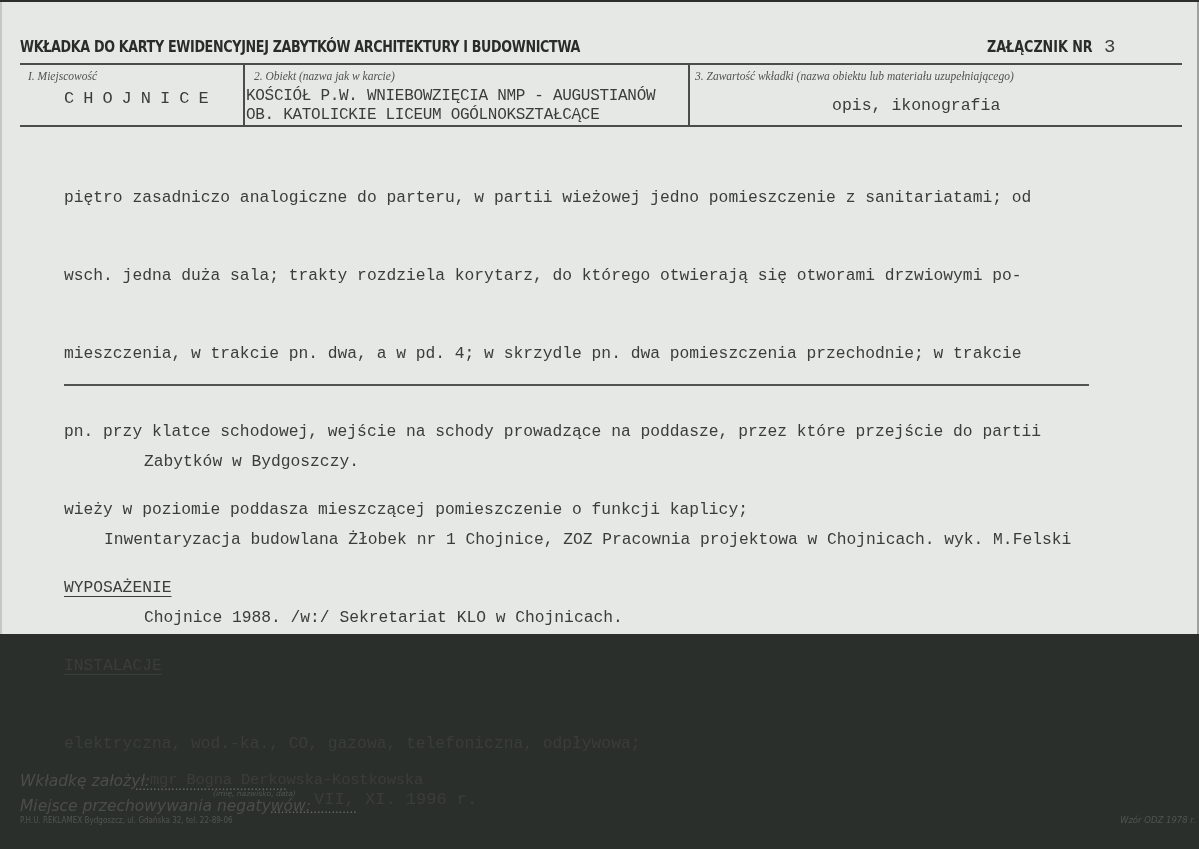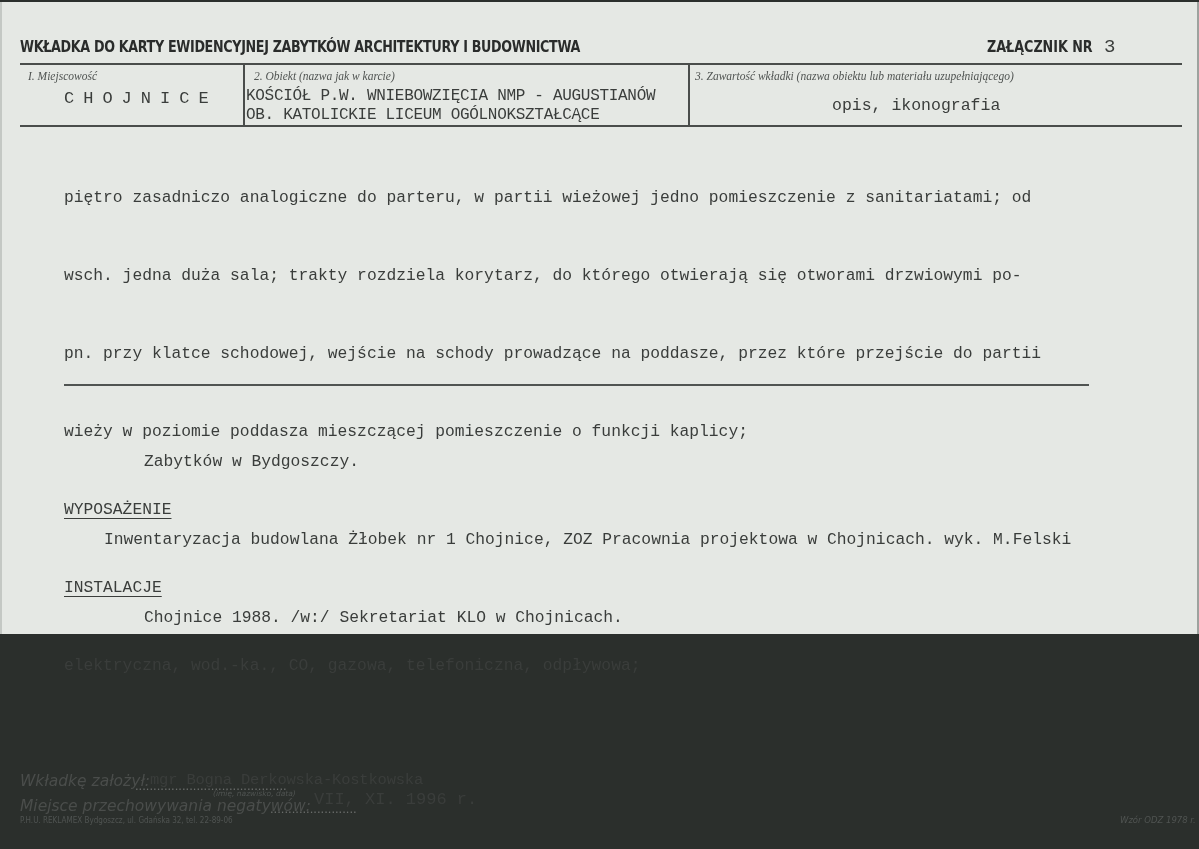--- a/index.html
+++ b/index.html
@@ -65,20 +65,21 @@
   <div class="abs mono field-value" style="left:244px; top:104px; font-size:16px; letter-spacing:-0.3px;">OB. KATOLICKIE LICEUM OGÓLNOKSZTAŁCĄCE</div>
 
   <div class="abs field-label" style="left:693px; top:68px;">3. Zawartość wkładki (nazwa obiektu lub materiału uzupełniającego)</div>
   <div class="abs mono field-value" style="left:830px; top:94px; font-size:16.5px;">opis, ikonografia</div>
 
   <div class="abs rule" style="left:18px; top:123px; width:1162px;"></div>
 
   <div class="abs mono body-text" style="left:62px; top:131px;">
     <div>piętro zasadniczo analogiczne do parteru, w partii wieżowej jedno pomieszczenie z sanitariatami; od</div>
     <div>wsch. jedna duża sala; trakty rozdziela korytarz, do którego otwierają się otworami drzwiowymi po-</div>
+    <div>mieszczenia, w trakcie pn. dwa, a w pd. 4; w skrzydle pn. dwa pomieszczenia przechodnie; w trakcie</div>
     <div>pn. przy klatce schodowej, wejście na schody prowadzące na poddasze, przez które przejście do partii</div>
     <div>wieży w poziomie poddasza mieszczącej pomieszczenie o funkcji kaplicy;</div>
     <div><span class="heading-underlined">WYPOSAŻENIE</span></div>
     <div><span class="heading-underlined">INSTALACJE</span></div>
     <div>elektryczna, wod.-ka., CO, gazowa, telefoniczna, odpływowa;</div>
   </div>
 
   <div class="abs rule" style="left:62px; top:382px; width:1025px; background:#505452;"></div>
 
   <div class="abs mono body-text" style="left:102px; top:395px;">

